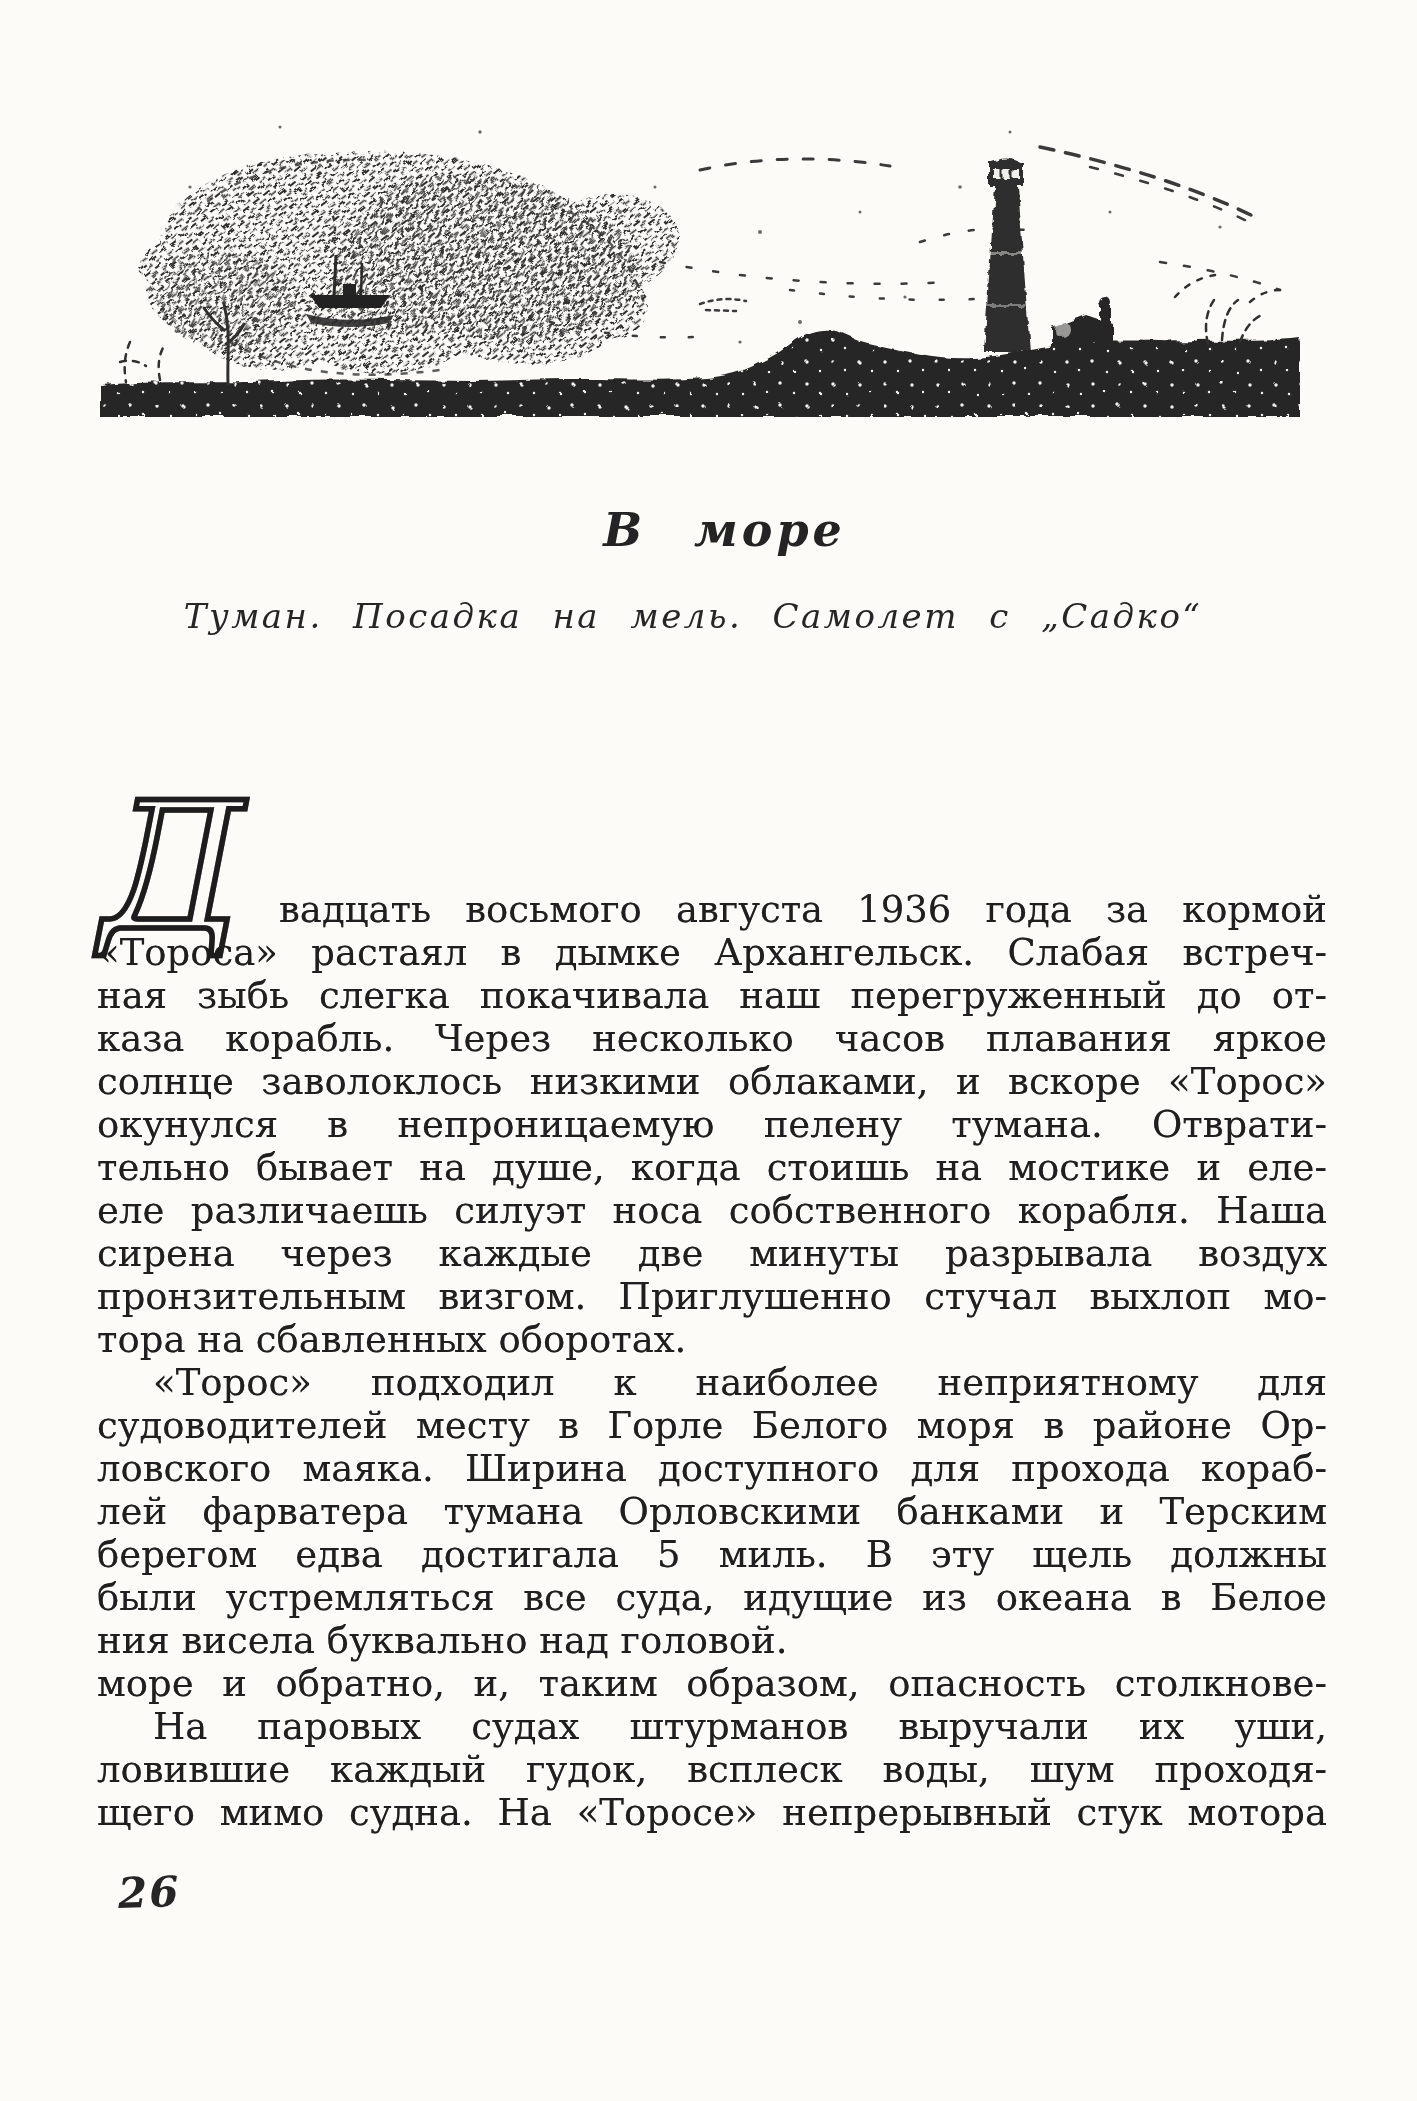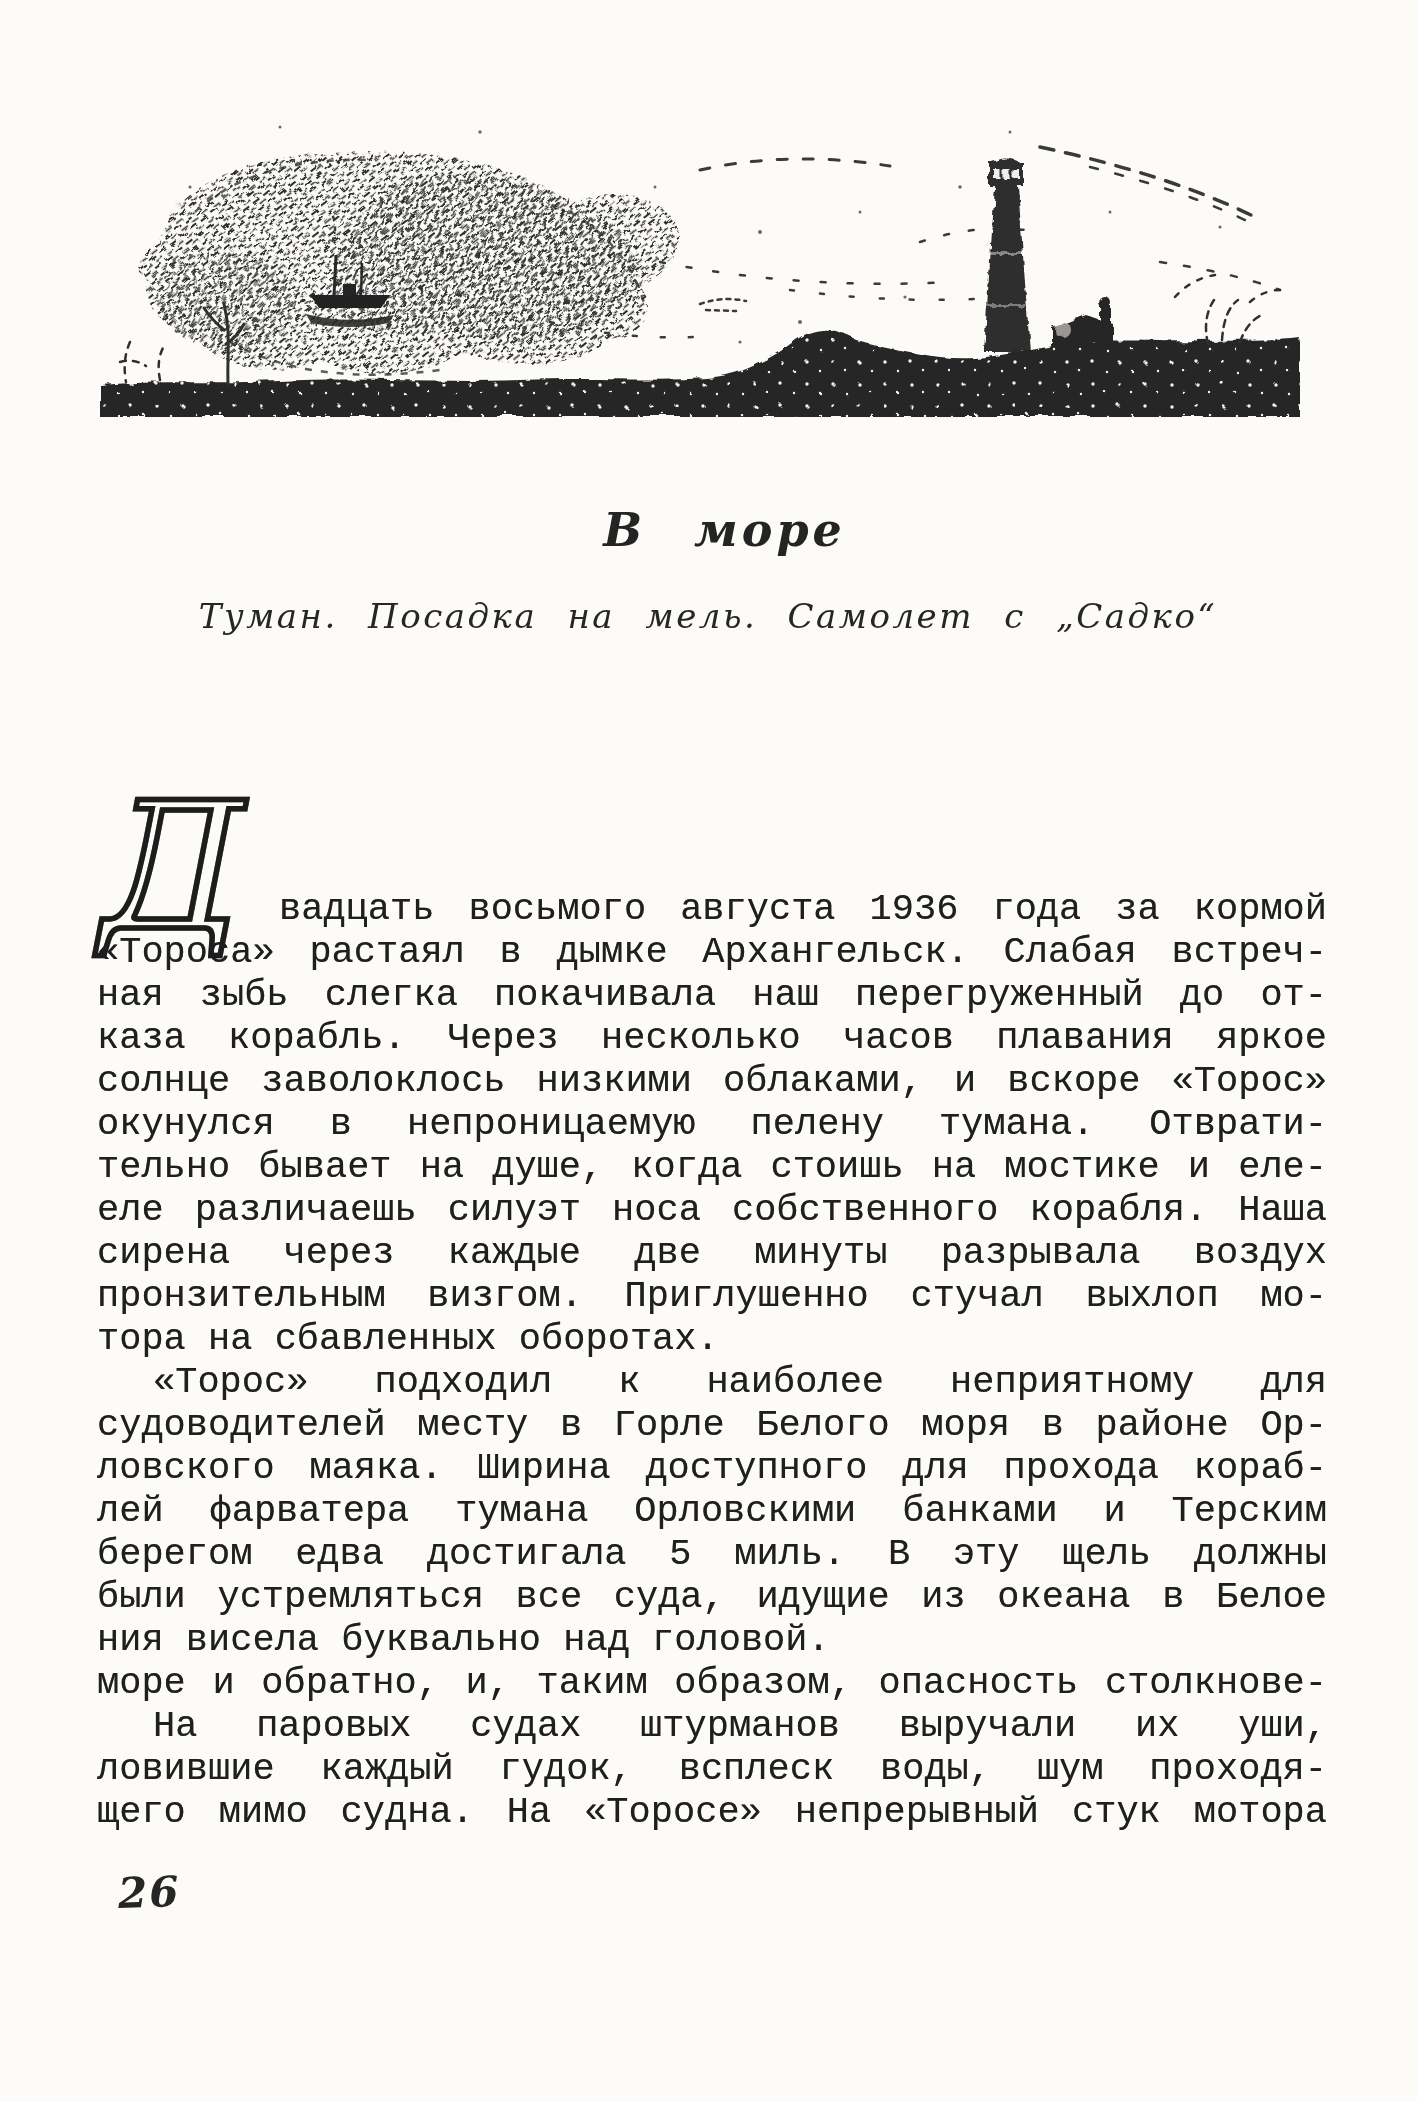--- a/index.html
+++ b/index.html
@@ -19,39 +19,39 @@
     position:absolute;left:100px;top:92px;
   }
   .chapter-title{
     position:absolute;top:503px;left:16px;width:1417px;
     margin:0;text-align:center;
     font-size:46px;font-weight:bold;font-style:italic;
     letter-spacing:4px;word-spacing:28px;
     color:#242424;
   }
   .chapter-subtitle{
-    position:absolute;top:596px;left:93px;width:1230px;
+    position:absolute;top:596px;left:78px;width:1230px;
     text-align:center;font-style:italic;
     font-size:34px;letter-spacing:2.5px;word-spacing:17px;
     color:#262626;
   }
   .body-text{
     position:absolute;left:97px;top:888px;width:1230px;
     font-size:37px;line-height:43px;
     color:var(--ink);
     text-shadow:0 0 0.6px rgba(20,20,20,.55);
   }
   .line{
     height:43px;
     text-align:justify;
     text-align-last:justify;
     white-space:nowrap;
     overflow:visible;
   }
-  .line{white-space:normal;font-family:Liberation Mono, monospace;}
+  .line{white-space:normal;}
   .line.flush{text-align-last:left;}
   .line.indent{padding-left:56px;}
   .line.first{padding-left:182px;}
   .dropcap-svg{
     position:absolute;left:-6px;top:-118px;
     pointer-events:none;
   }
   .page-number{
     position:absolute;left:118px;top:1868px;
     font-size:42px;font-weight:bold;font-style:italic;

